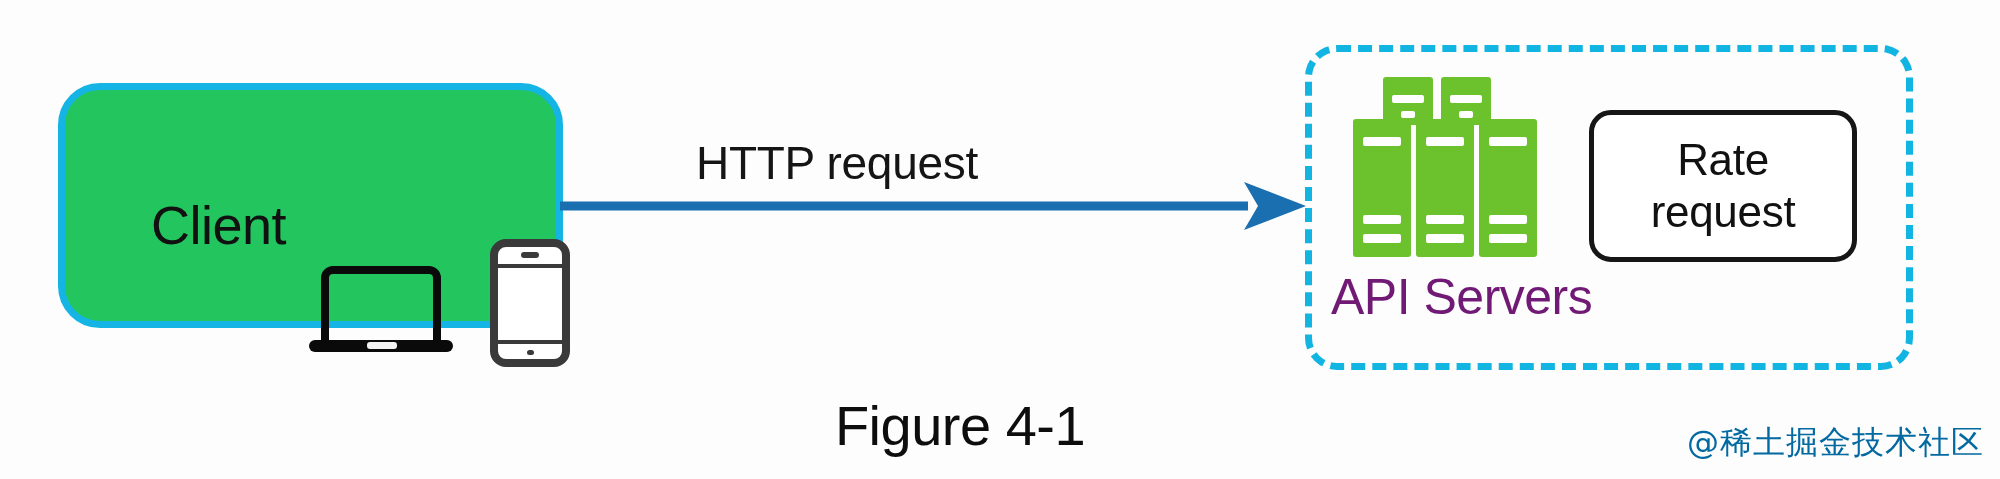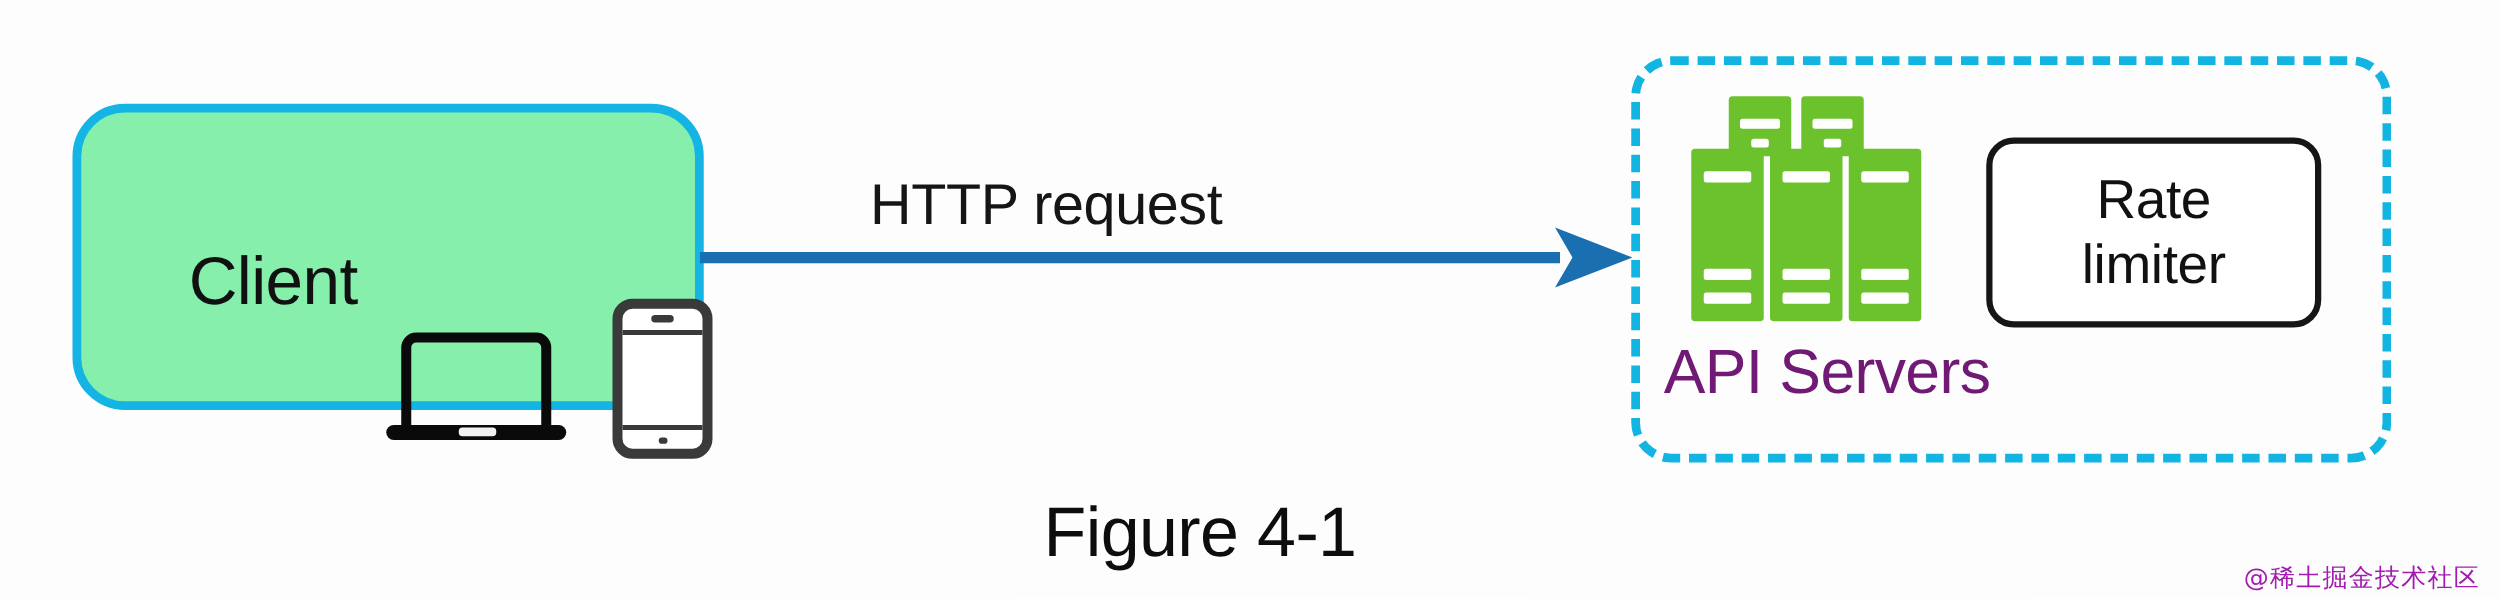--- a/index.html
+++ b/index.html
@@ -20,21 +20,21 @@
 
   
   #client-box {
     position: absolute;
     left: 58px;
     top: 83px;
     width: 505px;
     height: 245px;
     border: 7px solid #14b5e4;
     border-radius: 42px;
-    background: #86efac;
+    background: #22c55e;
     box-sizing: border-box;
   }
   #client-label {
     position: absolute;
     left: 86px;
     top: 108px;
     font-size: 54px;
     line-height: 54px;
     color: #111111;
     letter-spacing: -0.5px;
@@ -141,24 +141,24 @@
     font-size: 56px;
     line-height: 62px;
     color: #0d0d0d;
     letter-spacing: -0.5px;
   }
 
   
   #watermark {
     position: absolute;
     right: 16px;
-    bottom: 3px;
-    font-size: 20px;
+    bottom: 23px;
+    font-size: 32px;
     line-height: 28px;
-    color: #a21caf;
+    color: #0369a1;
     letter-spacing: 1px;
     white-space: nowrap;
     font-family: "DejaVu Sans", sans-serif;
   }
 </style>
 </head>
 <body>
 
 <div id="stage">
 
@@ -224,19 +224,19 @@
         <rect x="89" y="159" width="38" height="9" rx="2"></rect>
         <rect x="152" y="159" width="38" height="9" rx="2"></rect>
       </g>
     </svg>
   </div>
 
   <div id="api-servers-label">API Servers</div>
 
   <div id="rate-limiter-box">
     <div class="rl-line">Rate</div>
-    <div class="rl-line">limiter</div>
+    <div class="rl-line">request</div>
   </div>
 
   <div id="figure-caption">Figure 4-1</div>
   <div id="watermark">@稀土掘金技术社区</div>
 
 </div>
 
 </body></html>

